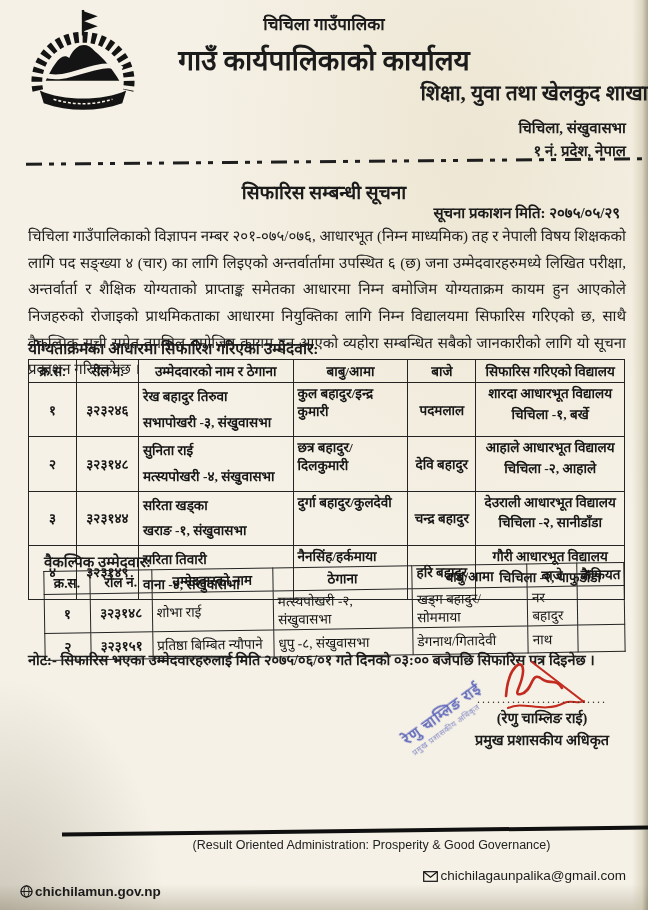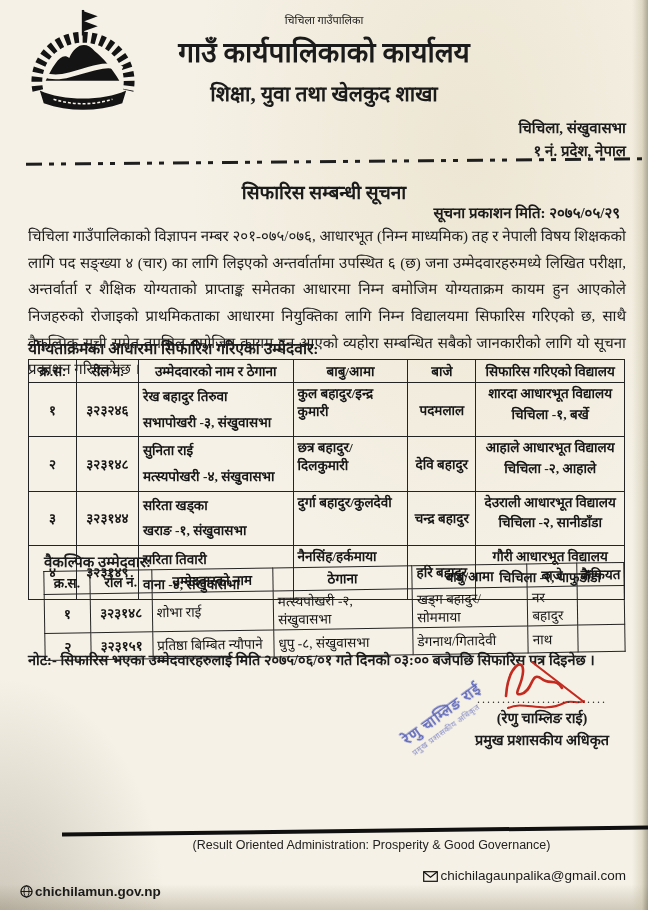--- a/index.html
+++ b/index.html
@@ -9,23 +9,23 @@
     background:
       radial-gradient(ellipse at 72% 16%, rgba(205,185,135,0.20), transparent 42%),
       radial-gradient(ellipse at 0% 100%, rgba(90,80,60,0.25), transparent 18%),
       linear-gradient(to left, rgba(110,105,80,0.55) 0px, rgba(200,193,168,0.5) 6px, rgba(0,0,0,0) 16px),
       linear-gradient(to top, rgba(120,110,85,0.30) 0px, rgba(0,0,0,0) 26px),
       #f5f1e6;
   }
   .abs{position:absolute;}
   
   .hdr{left:0;right:0;top:12px;text-align:center;}
-  .muni{font-size:11px;font-weight:400;}
+  .muni{font-size:17px;font-weight:700;}
   .office{font-size:28px;font-weight:700;margin-top:5px;}
-  .section{font-size:21px;font-weight:700;margin-top:9px;}
+  .section{font-size:21px;font-weight:700;text-align:right;}
   .addr{right:22px;top:117px;text-align:right;font-weight:700;font-size:15px;line-height:1.55;}
   .dashline{left:26px;right:2px;top:160px;height:3px;transform:rotate(-0.5deg);
     background:repeating-linear-gradient(to right,#1e1e1e 0 16px,transparent 16px 23px,#1e1e1e 23px 28px,transparent 28px 35px,#1e1e1e 35px 40px,transparent 40px 49px);}
   .title{top:179px;left:0;right:0;text-align:center;font-size:19px;font-weight:700;}
   .pubdate{top:202px;right:28px;font-size:15px;font-weight:700;}
   .bodytext{top:223px;left:28px;right:22px;font-size:15px;line-height:1.78;text-align:justify;font-weight:500;}
   .h-reco{top:337px;left:28px;font-weight:700;font-size:15.5px;}
   
   table{border-collapse:collapse;font-size:13.5px;color:#161616;}
   th,td{border:1.3px solid #242424;padding:1px 4px;vertical-align:top;}

